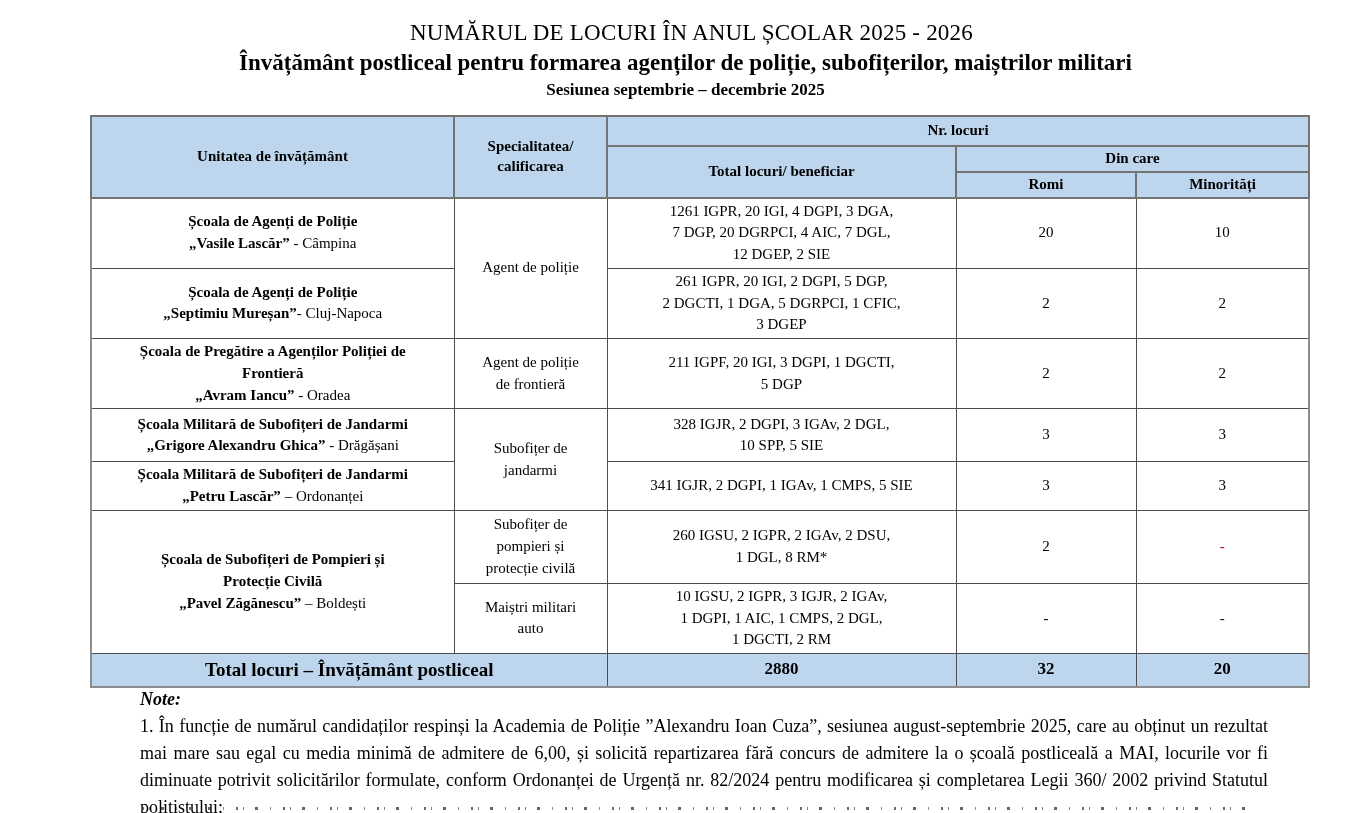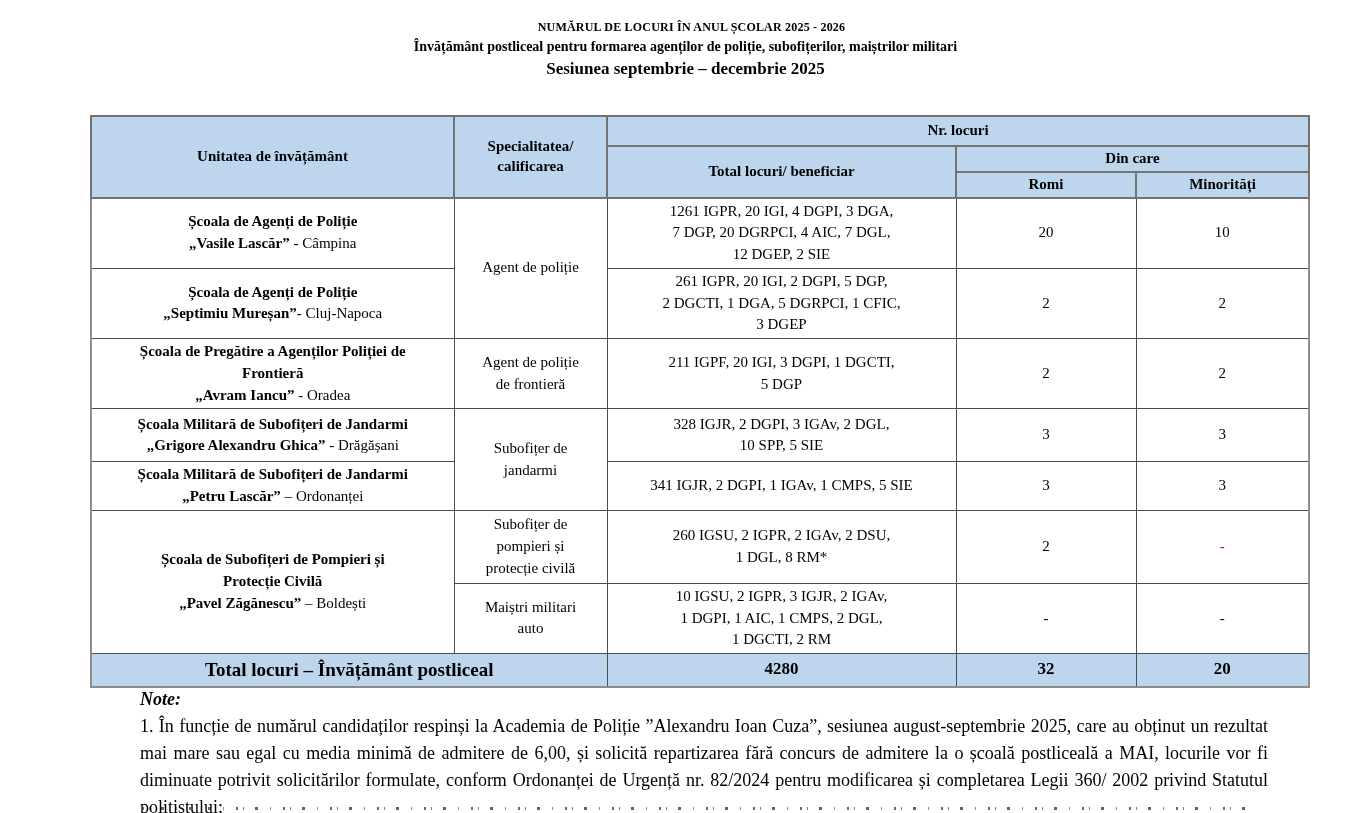--- a/index.html
+++ b/index.html
@@ -7,22 +7,22 @@
     width: 1371px; height: 813px;
     background: #ffffff;
     font-family: "Liberation Serif", "DejaVu Serif", serif;
     color: #000000;
     overflow: hidden;
   }
   .page { position: relative; width: 1371px; height: 813px; background: #fff; }
 
   
   .title-block { position: absolute; top: 20px; left: 0; width: 100%; text-align: center; }
-  .title-line1 { font-size: 12px; font-weight: bold; letter-spacing: 0.2px; padding-left: 12px; }
-  .title-line2 { font-size: 14px; font-weight: bold; margin-top: 4px; }
+  .title-line1 { font-size: 23px; font-weight: normal; letter-spacing: 0.2px; padding-left: 12px; }
+  .title-line2 { font-size: 23px; font-weight: bold; margin-top: 4px; }
   .title-line3 { font-size: 17px; font-weight: bold; margin-top: 4px; }
 
   
   table.places {
     position: absolute; top: 115px; left: 90px;
     width: 1218px;
     border-collapse: collapse;
     table-layout: fixed;
     border: 2px solid #8c8c8c;
     font-size: 15px;
@@ -176,21 +176,21 @@
 auto</td>
       <td>10 IGSU, 2 IGPR, 3 IGJR, 2 IGAv,
 1 DGPI, 1 AIC, 1 CMPS, 2 DGL,
 1 DGCTI, 2 RM</td>
       <td>-</td>
       <td>-</td>
     </tr>
 
     <tr class="total-row" style="height:22px">
       <td colspan="2" class="total-label">Total locuri – Învățământ postliceal</td>
-      <td>4280</td>
+      <td>2880</td>
       <td>32</td>
       <td>20</td>
     </tr>
   </tbody>
     </table>
 
   <div class="notes">
     <div class="note-label">Note:</div>
     <div class="note-item">1. În funcție de numărul candidaților respinși la Academia de Poliție ”Alexandru Ioan Cuza”, sesiunea august-septembrie 2025, care au obținut un rezultat mai mare sau egal cu media minimă de admitere de 6,00, și solicită repartizarea fără concurs de admitere la o școală postliceală a MAI, locurile vor fi diminuate potrivit solicitărilor formulate, conform Ordonanței de Urgență nr. 82/2024 pentru modificarea și completarea Legii 360/ 2002 privind Statutul polițistului;</div>
   </div>

